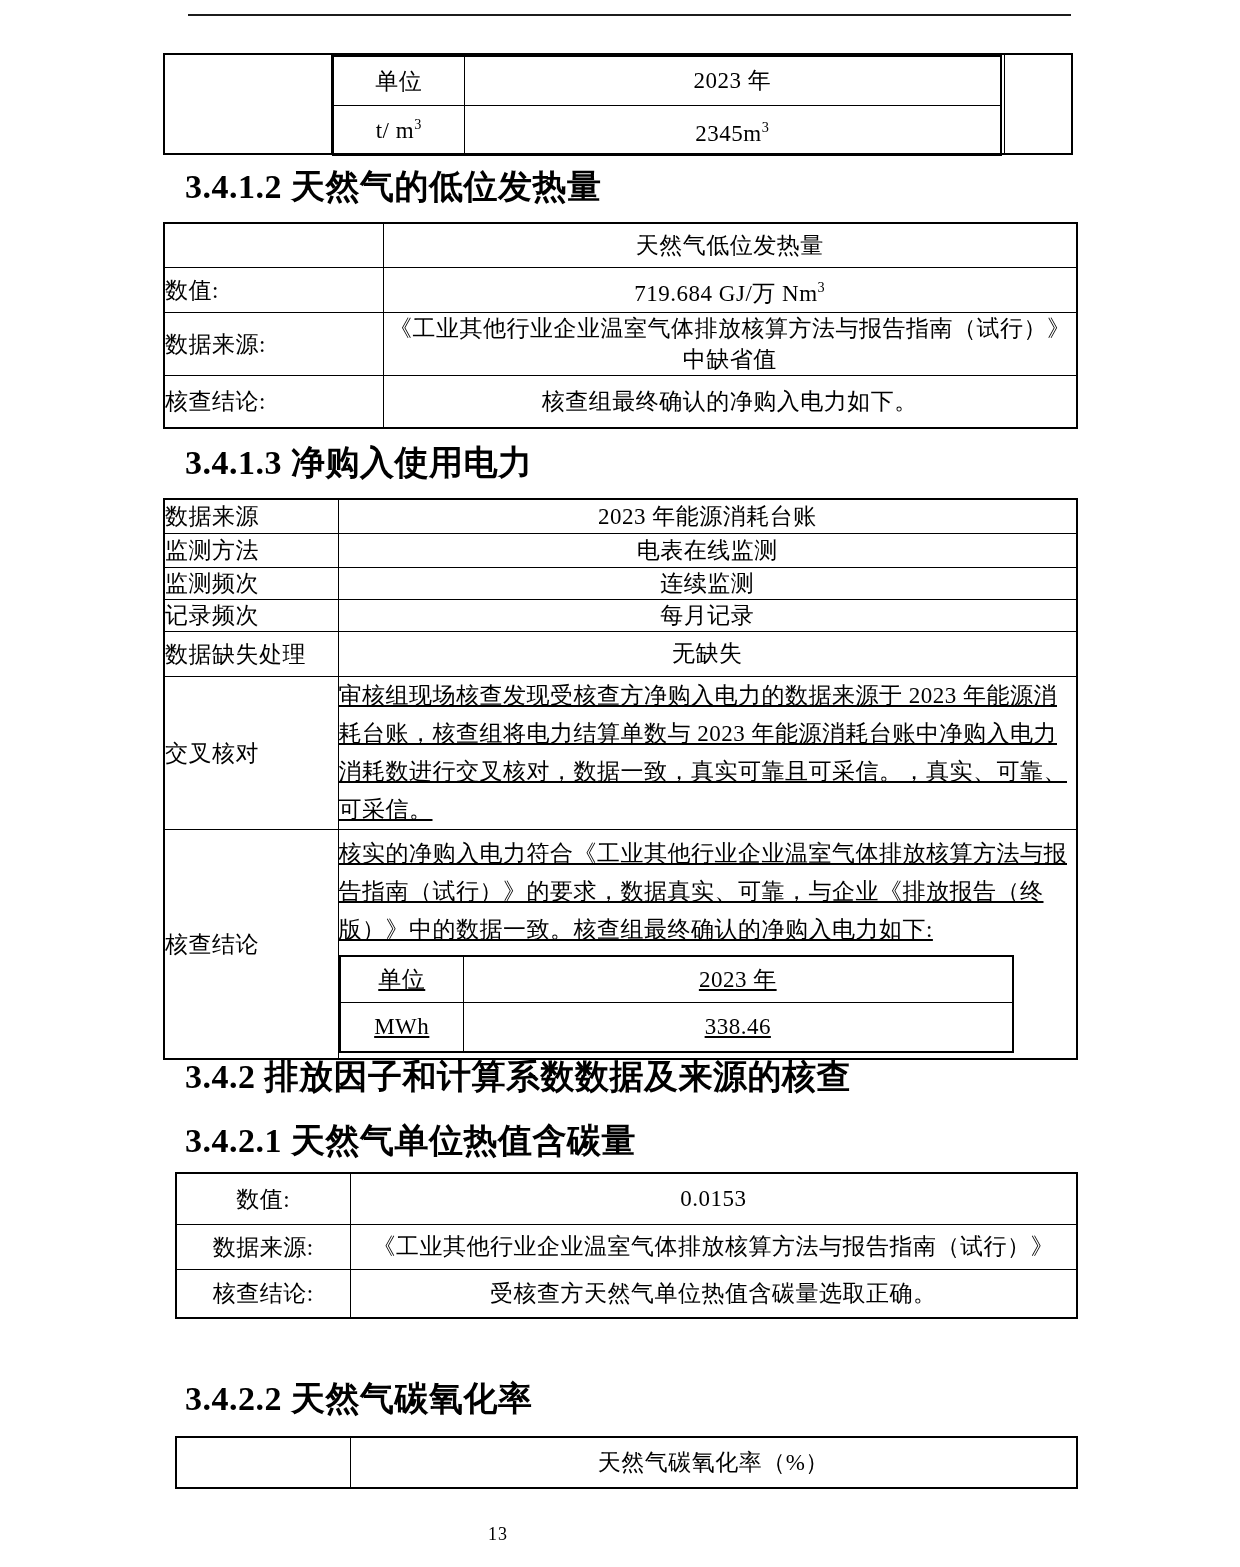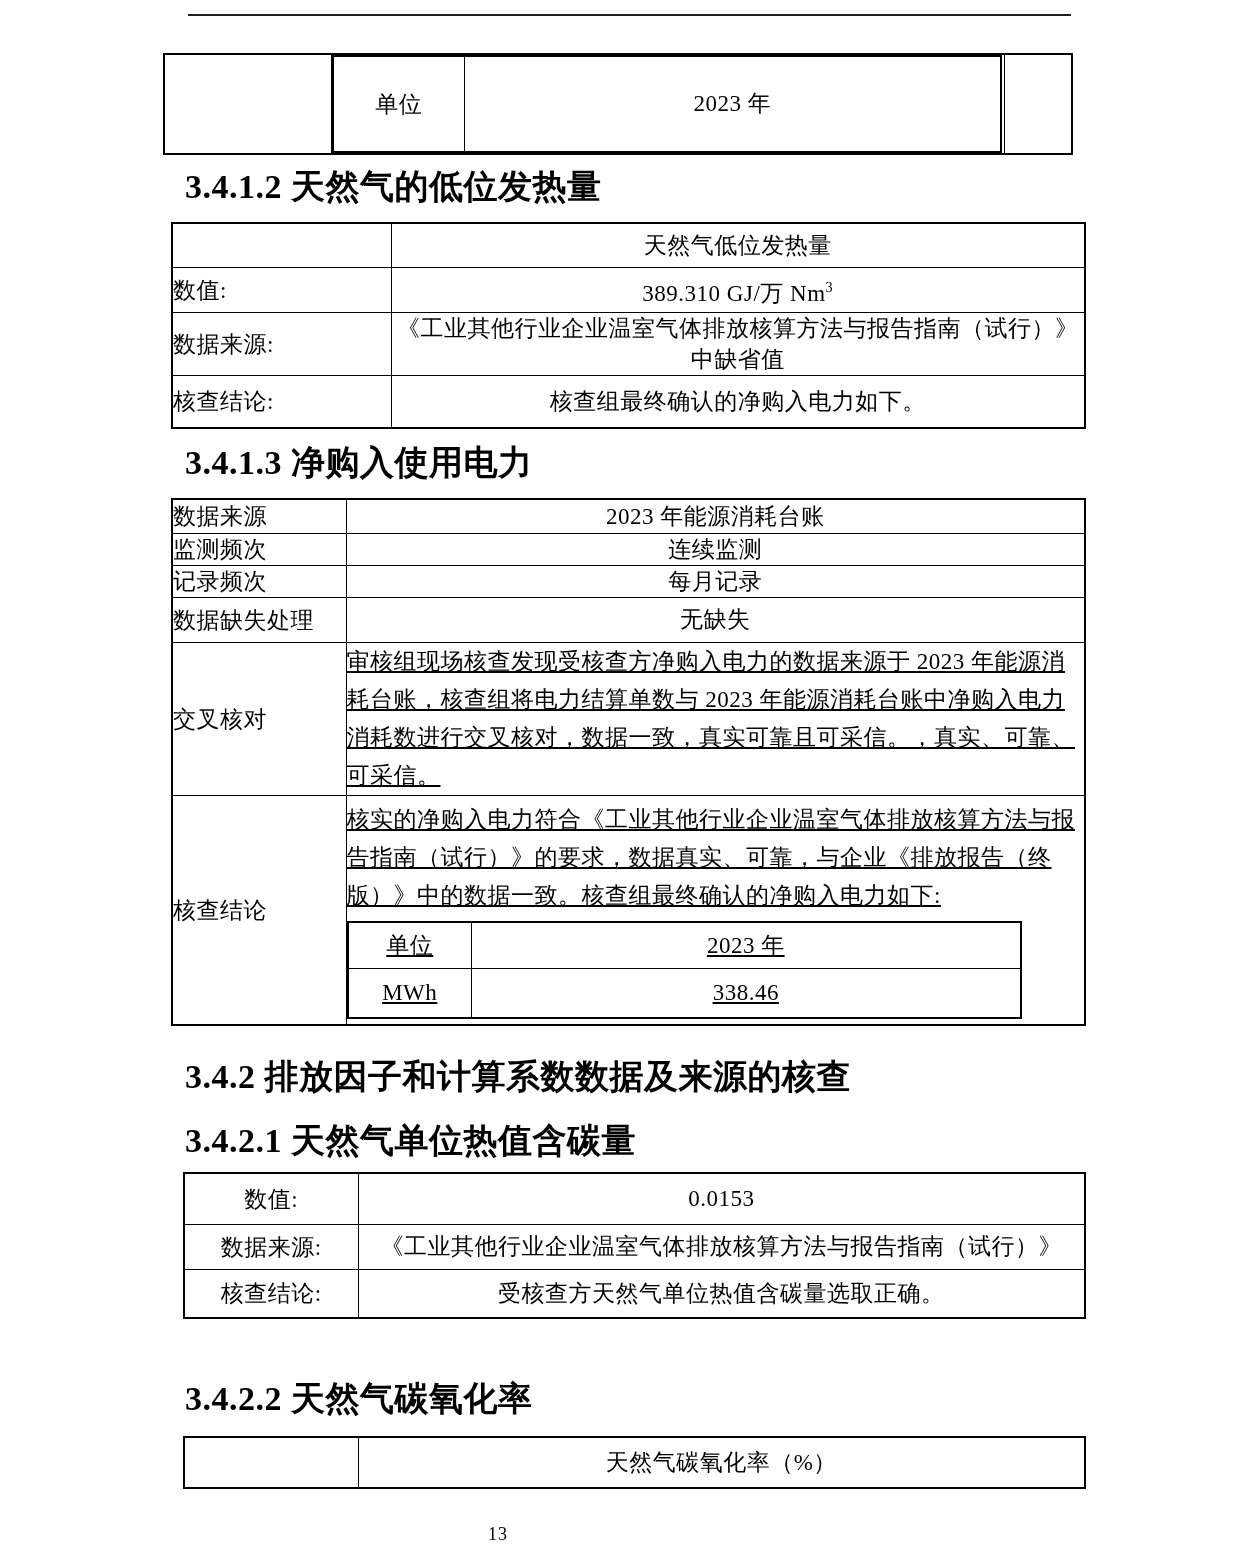--- a/index.html
+++ b/index.html
@@ -10,21 +10,21 @@
     color:#000000;
     position:relative;
     -webkit-font-smoothing:antialiased;
   }
   .abs{position:absolute;}
   .top-rule{
     position:absolute;top:14px;left:188px;width:883px;height:0;
     border-top:2px solid #1c1c1c;
   }
   
-  table.doc{border-collapse:collapse;table-layout:fixed;border:2.5px solid #000;margin-left:8px;}
+  table.doc{border-collapse:collapse;table-layout:fixed;border:2.5px solid #000;}
   table.doc td{
     border:1.5px solid #000;
     font-size:23px;
     letter-spacing:0.5px;
     vertical-align:middle;
     padding:0;
     overflow:hidden;
   }
   td.lbl{padding-left:11px;text-align:left;}
   td.lbl-c{text-align:center;}
@@ -66,41 +66,45 @@
       <table class="nested" style="width:670px;height:100%">
         <colgroup>
             <col style="width:131px">
             <col>
           </colgroup>
         <tbody>
             <tr>
           <td class="lbl-c" style="height:48px;text-align:center">单位</td>
           <td class="val">2023 年</td>
         </tr>
+        <tr>
+          <td class="lbl-c" style="height:48px;text-align:center"><span>t/ m</span><sup>3</sup></td>
+          <td class="val"><span>2345m</span><sup>3</sup></td>
+        </tr>
       </tbody>
         </table>
     </div>
     <div class="frag-right"></div>
   </div>
 
   <div class="hd" style="top:168px">3.4.1.2 天然气的低位发热量</div>
 
   <table class="doc abs" style="top:222px;left:163px;width:915px">
     <colgroup>
         <col style="width:219px">
         <col>
       </colgroup>
     <tbody>
         <tr>
       <td style="height:43px"></td>
       <td class="val">天然气低位发热量</td>
     </tr>
     <tr>
       <td class="lbl" style="height:44px">数值:</td>
-      <td class="val"><span>389.310 GJ/万 Nm</span><sup>3</sup></td>
+      <td class="val"><span>719.684 GJ/万 Nm</span><sup>3</sup></td>
     </tr>
     <tr>
       <td class="lbl" style="height:60px">数据来源:</td>
       <td class="val" style="line-height:31px">《工业其他行业企业温室气体排放核算方法与报告指南（试行）》中缺省值</td>
     </tr>
     <tr>
       <td class="lbl" style="height:51px">核查结论:</td>
       <td class="val">核查组最终确认的净购入电力如下。</td>
     </tr>
   </tbody>
@@ -110,20 +114,24 @@
 
   <table class="doc abs" style="top:498px;left:163px;width:915px">
     <colgroup>
         <col style="width:174px">
         <col>
       </colgroup>
     <tbody>
         <tr>
       <td class="lbl" style="height:33px">数据来源</td>
       <td class="val">2023 年能源消耗台账</td>
+    </tr>
+    <tr>
+      <td class="lbl" style="height:33px">监测方法</td>
+      <td class="val">电表在线监测</td>
     </tr>
     <tr>
       <td class="lbl" style="height:31px">监测频次</td>
       <td class="val">连续监测</td>
     </tr>
     <tr>
       <td class="lbl" style="height:30px">记录频次</td>
       <td class="val">每月记录</td>
     </tr>
     <tr>

